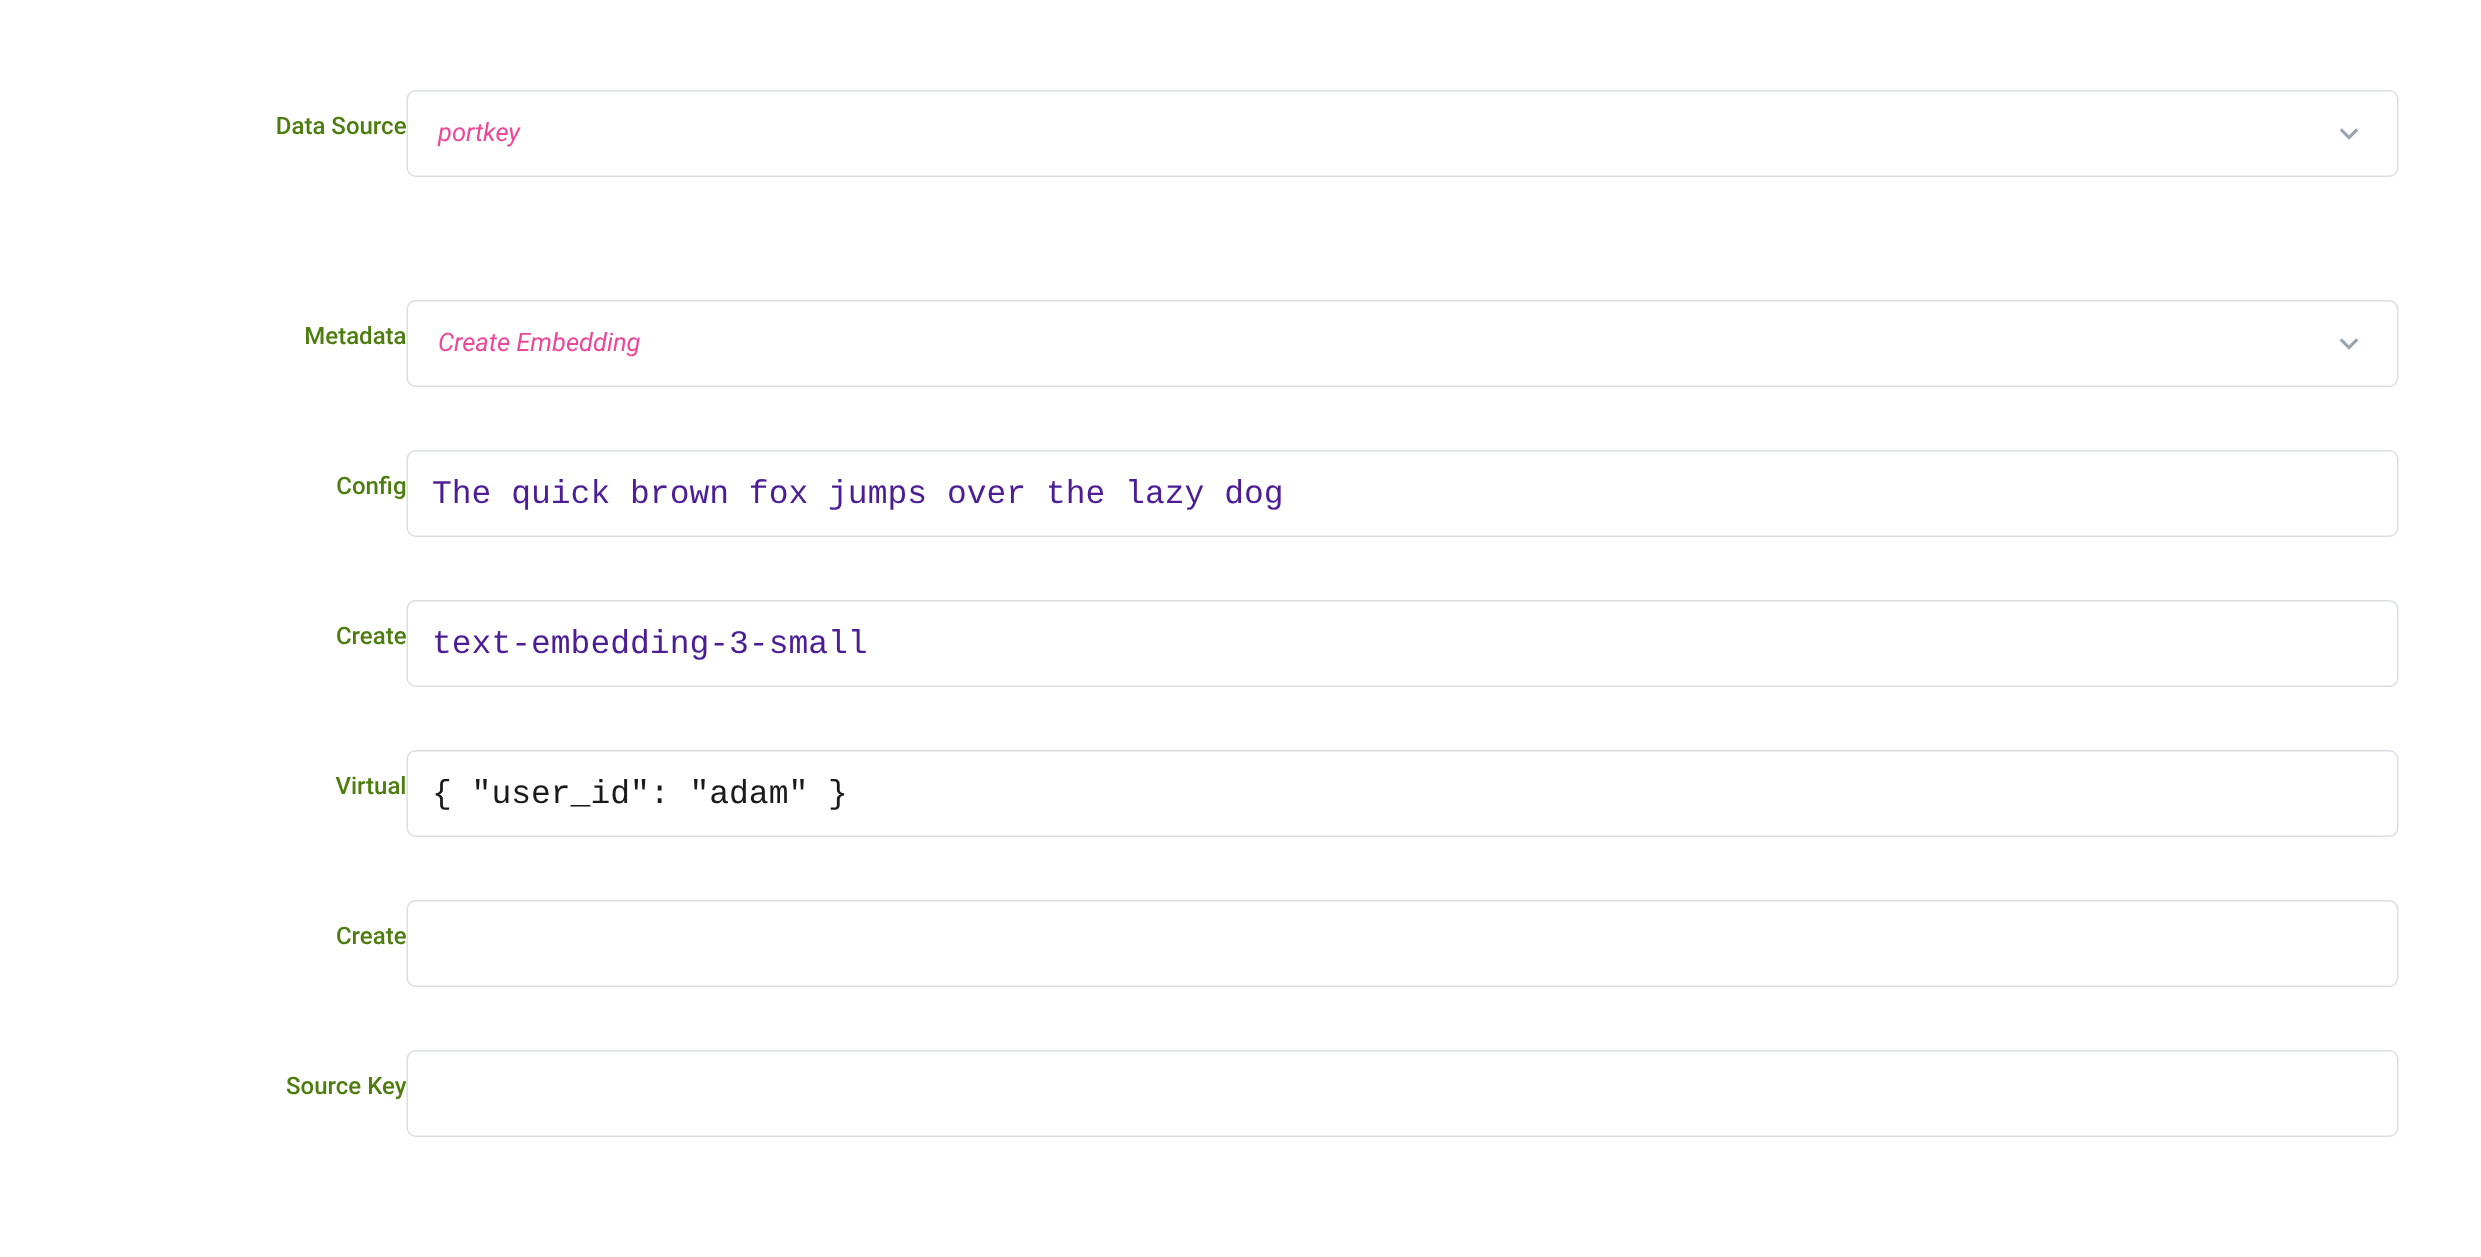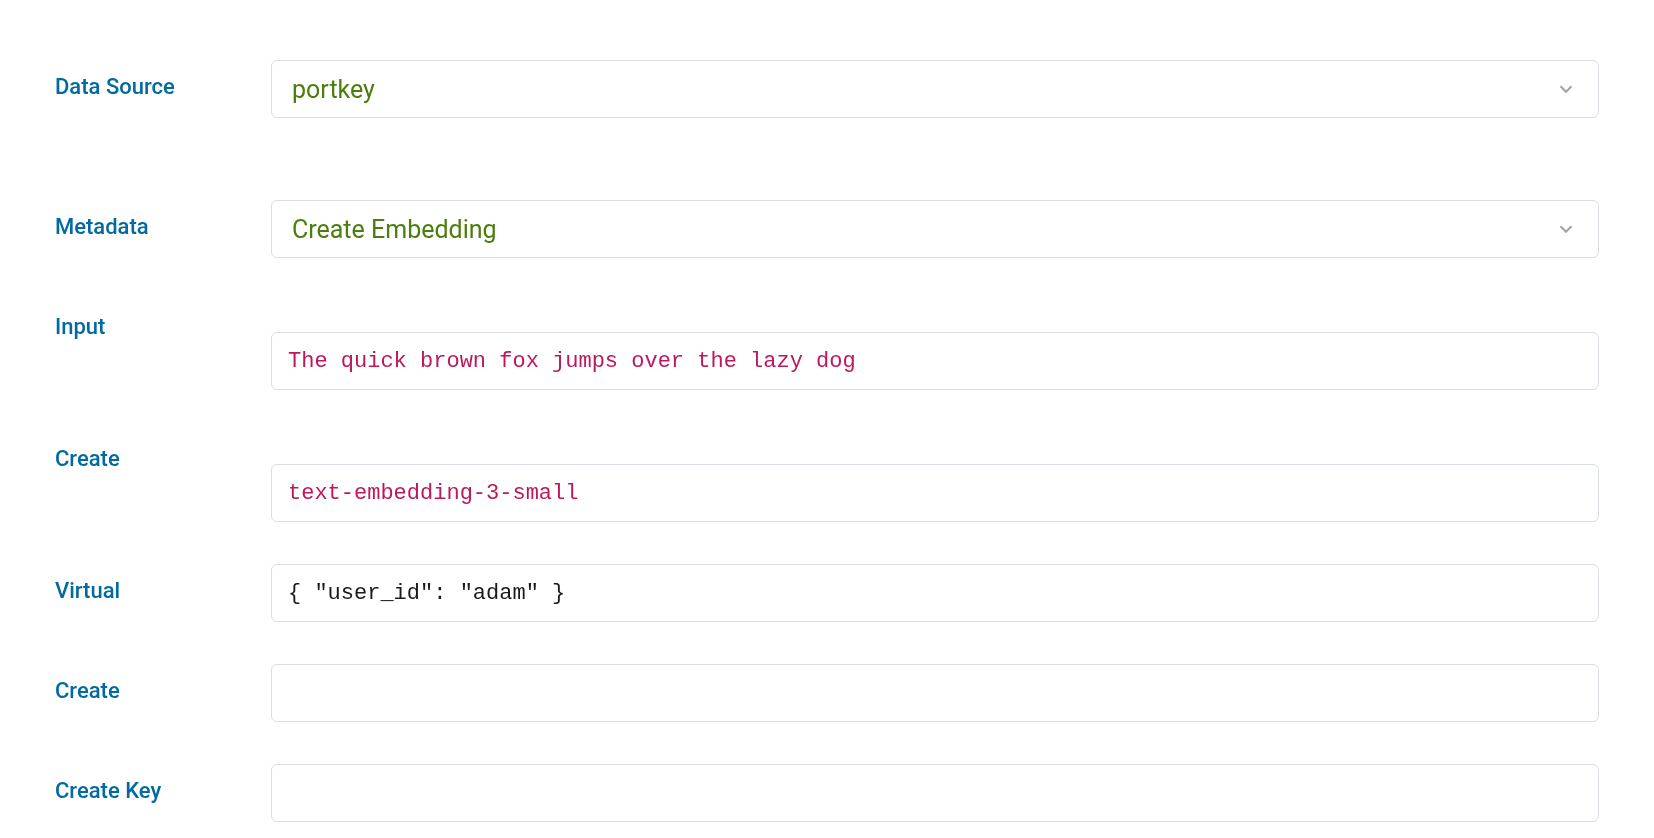--- a/index.html
+++ b/index.html
@@ -20,44 +20,46 @@
     }
     .form-row.tight {
       margin-bottom: 42px;
     }
     .form-row.extra-gap {
       margin-bottom: 82px;
     }
     .label {
       width: 216px;
       flex-shrink: 0;
-      font-size: 22px;
+      font-size: 16px;
       font-weight: 500;
-      color: #0369a1;
+      color: #4d7c0f;
       padding-top: 14px;
+      text-align: right;
     }
     .field-wrap {
       flex: 1;
     }
     .select-field {
       position: relative;
       width: 100%;
       border: 1px solid #d9dee3;
       border-radius: 6px;
       background: #ffffff;
       height: 58px;
       display: flex;
       align-items: center;
       padding: 0 20px;
       cursor: pointer;
     }
     .select-value {
-      font-size: 25px;
-      color: #4d7c0f;
+      font-size: 17px;
+      color: #ec4899;
       flex: 1;
+      font-style: italic;
     }
     .chevron {
       width: 24px;
       height: 24px;
       flex-shrink: 0;
       display: flex;
       align-items: center;
       justify-content: center;
     }
     .chevron svg {
@@ -71,22 +73,21 @@
       border-radius: 6px;
       background: #ffffff;
       height: 58px;
       padding: 0 16px;
       font-size: 22px;
       font-family: "SFMono-Regular", Consolas, "Liberation Mono", Menlo, Courier, monospace;
       color: #1a1a1a;
       outline: none;
     }
     .text-field.blue-text {
-      color: #be185d;
-      margin-top: 32px;
+      color: #4c1d95;
     }
     .text-field::placeholder {
       color: #9aa4ae;
     }
   </style>
 </head>
 <body>
 
 <div class="form-row extra-gap">
   <div class="label">Data Source</div>
@@ -110,21 +111,21 @@
       <span class="chevron">
         <svg viewBox="0 0 24 24" width="22" height="22">
             <polyline points="6 9 12 15 18 9"></polyline>
           </svg>
       </span>
     </div>
   </div>
 </div>
 
 <div class="form-row tight">
-  <div class="label">Input</div>
+  <div class="label">Config</div>
   <div class="field-wrap">
     <input type="text" class="text-field blue-text" value="The quick brown fox jumps over the lazy dog" style="">
   </div>
 </div>
 
 <div class="form-row tight">
   <div class="label">Create</div>
   <div class="field-wrap">
     <input type="text" class="text-field blue-text" value="text-embedding-3-small" style="">
   </div>
@@ -138,17 +139,17 @@
 </div>
 
 <div class="form-row tight">
   <div class="label">Create</div>
   <div class="field-wrap">
     <input type="text" class="text-field" value="" style="">
   </div>
 </div>
 
 <div class="form-row tight">
-  <div class="label">Create Key</div>
+  <div class="label">Source Key</div>
   <div class="field-wrap">
     <input type="text" class="text-field" value="" style="">
   </div>
 </div>
 
 </body></html>

